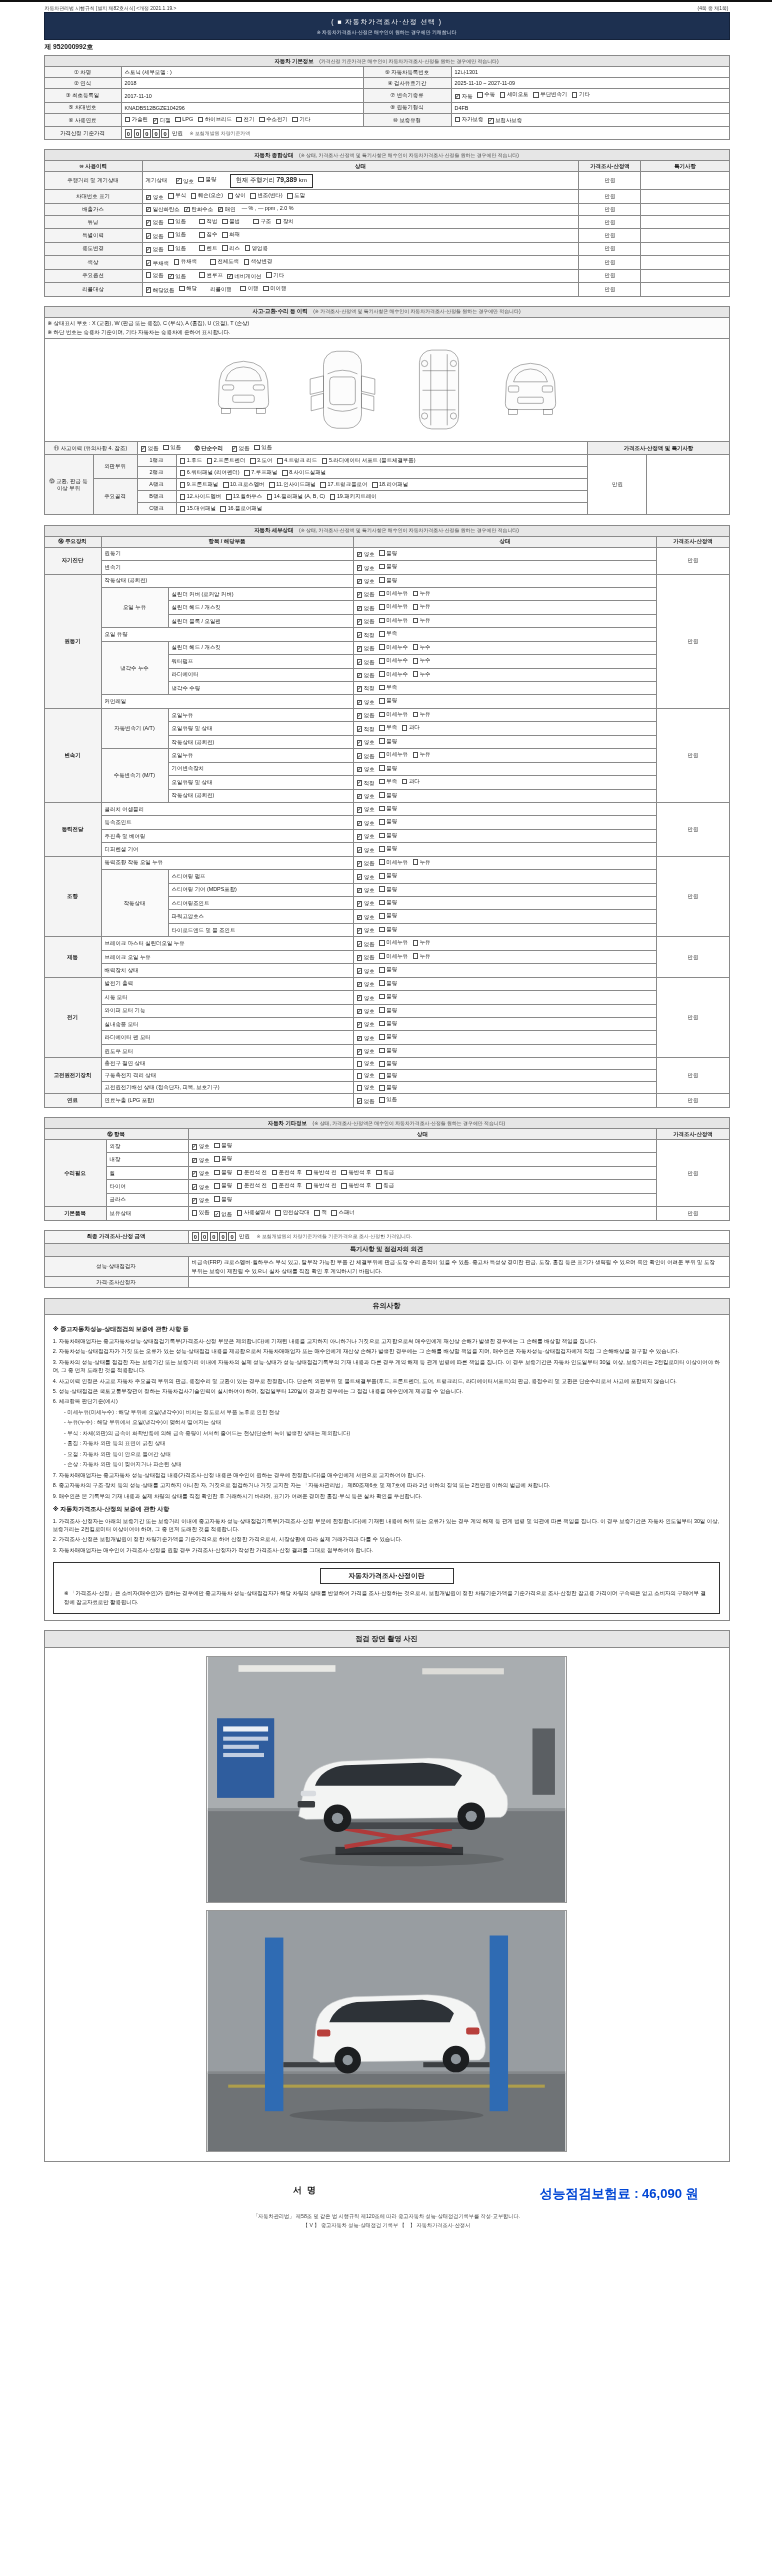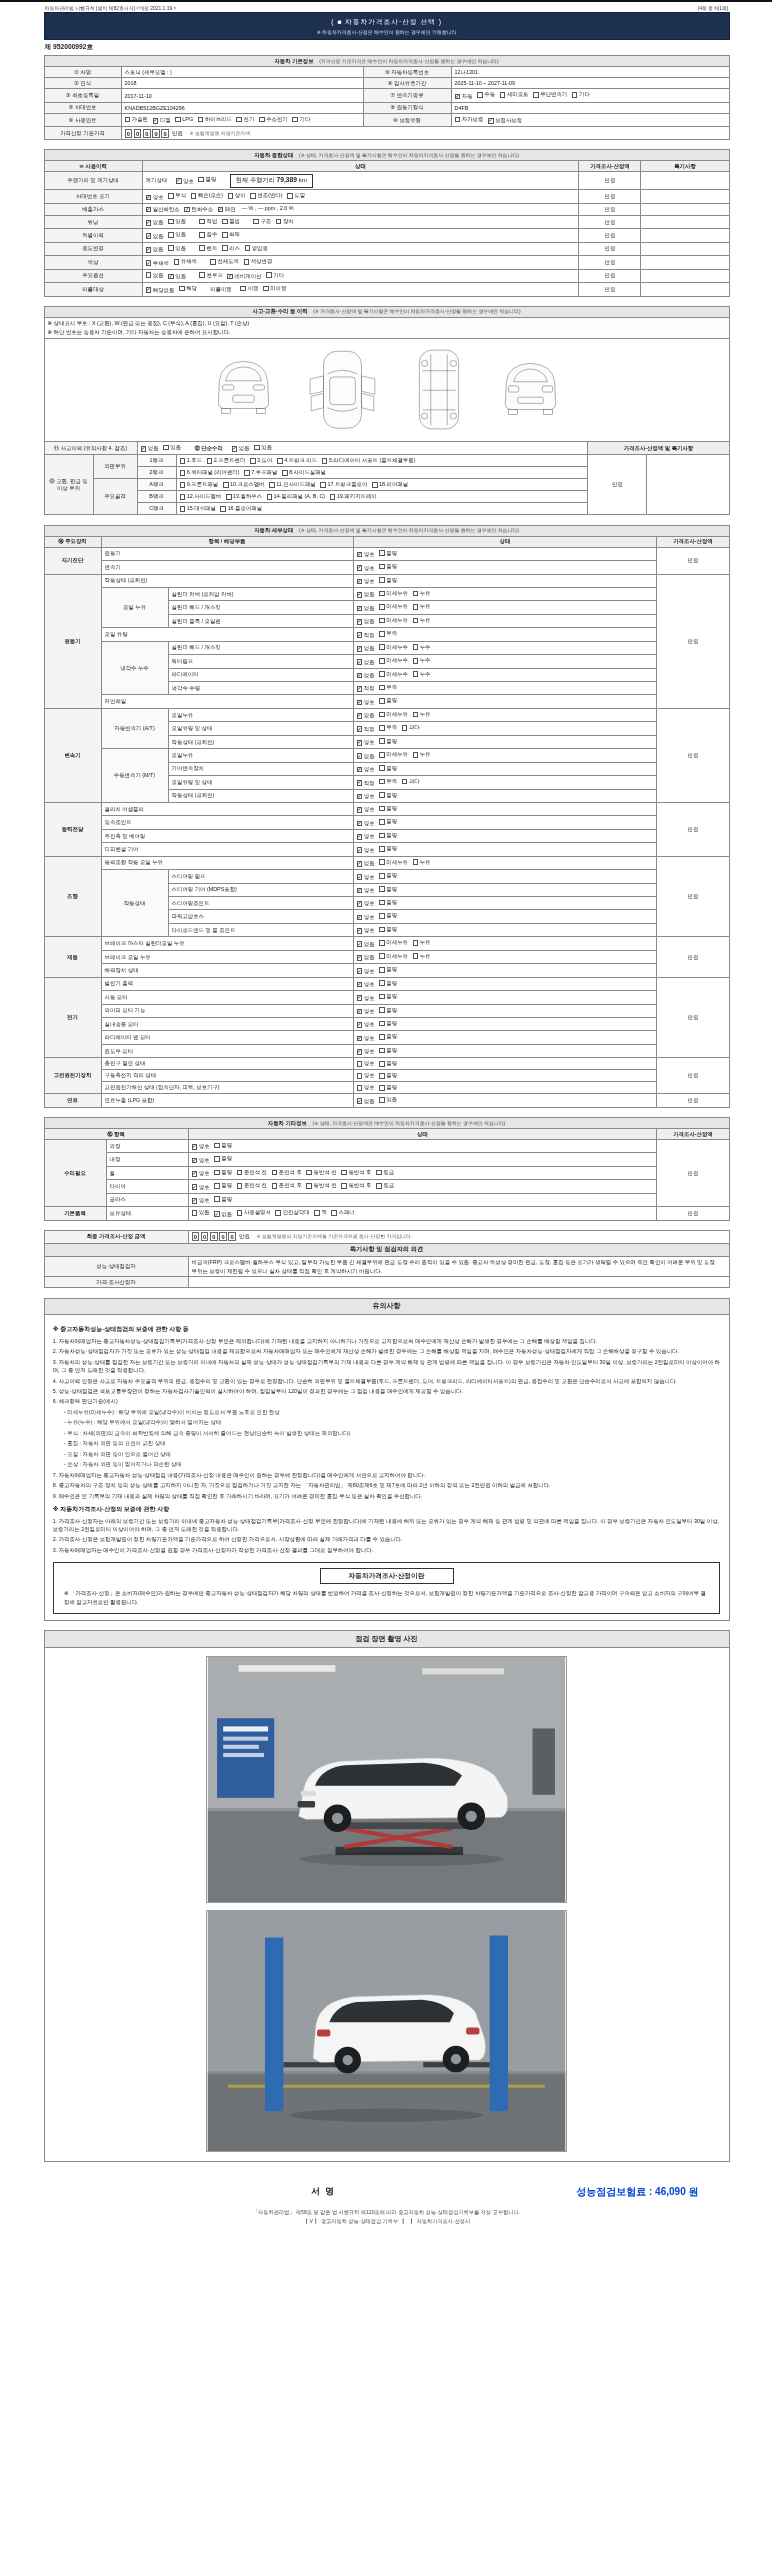--- a/index.html
+++ b/index.html
@@ -40,23 +40,23 @@
 .np{font-size:5.4px;margin:2.1px 0;color:#222}
 .np.ind{margin-left:11.3px;color:#333}
 .nsub{font-weight:bold;font-size:6px;margin:5.2px 0 2.1px}
 .defbox{border:0.8px solid #333;margin-top:7.2px}
 .defbox .dtitle{display:block;width:134px;margin:5.2px auto 3.1px;border:0.8px solid #333;text-align:center;font-weight:bold;font-size:6.7px;padding:2.1px 0;background:#fff}
 .defbox .dtext{padding:2.1px 10.3px 6.2px;font-size:5.4px;line-height:1.6;color:#222}
 .photos{border:0.5px solid #8a8a8a}
 .photos .phead{background:#e6e6e6;text-align:center;font-weight:bold;font-size:7px;padding:2.6px;border-bottom:0.5px solid #8a8a8a}
 .photo-area{display:flex;flex-direction:column;align-items:center;gap:7.2px;padding:8.2px 0 9.3px;background:#fff}
 .photo{border:0.5px solid #999;display:block}
-.signoff{display:flex;align-items:center;justify-content:space-between;padding:13.4px 31px 4.1px}
+.signoff{display:flex;align-items:flex-start;justify-content:space-between;padding:13.4px 31px 4.1px}
 .sign-label{font-size:8.8px;font-weight:bold;letter-spacing:5.2px}
-.insurance{color:#0046d5;font-weight:bold;font-size:10px}
+.insurance{color:#0046d5;font-weight:bold;font-size:13px}
 .footer-lines{text-align:center;font-size:5.2px;color:#444;line-height:1.7;margin-top:5.2px}
 .remark-text{min-height:30px;line-height:1.55}
 .small-note{font-size:4.9px;color:#555;margin-left:5.2px}
 </style>
 </head>
 <body>
 
 <div class="topbar"></div>
 <div class="page">
 

